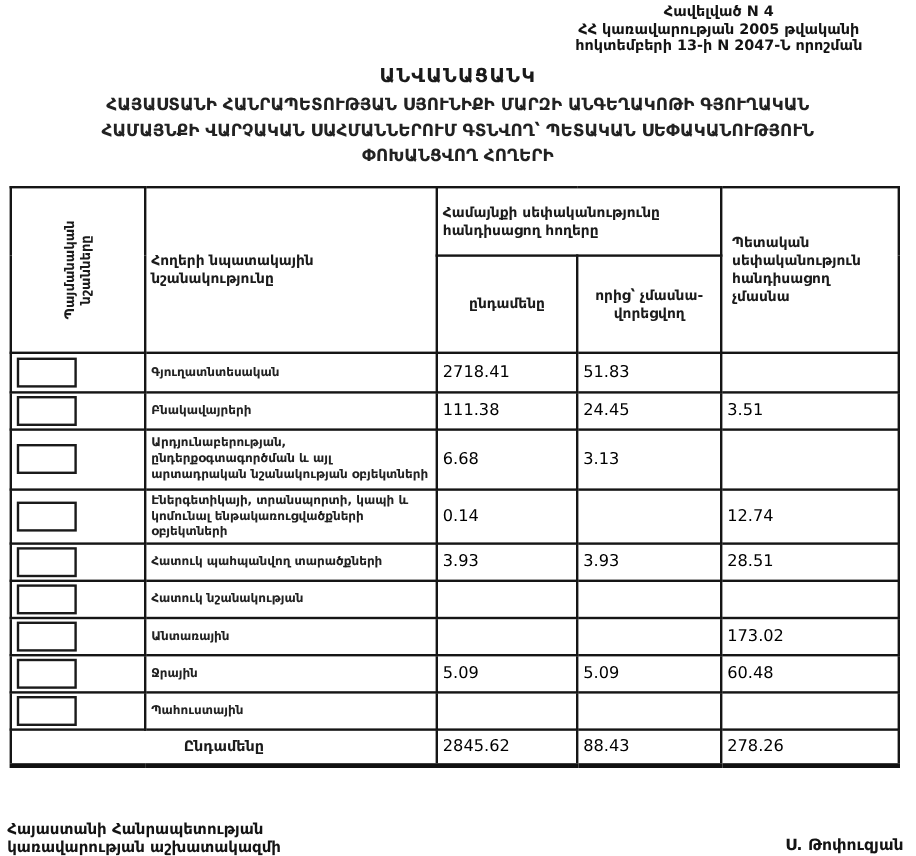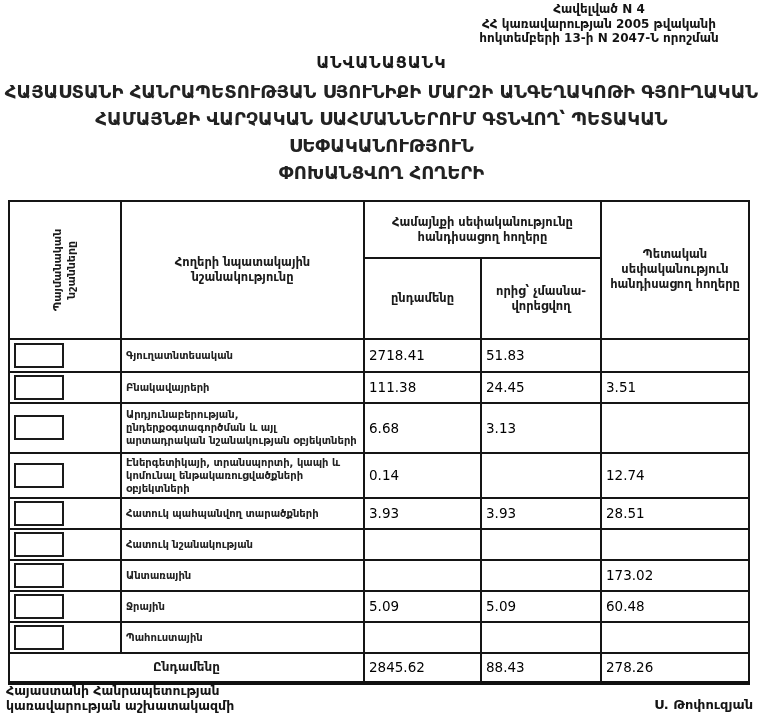--- a/index.html
+++ b/index.html
@@ -34,21 +34,21 @@
     text-align: center;
     font-weight: bold;
     font-size: 16px;
     margin-top: 7px;
     letter-spacing: 1px;
     color: #1a1a1a;
   }
   .doc-subtitle {
     text-align: center;
     font-weight: bold;
-    font-size: 18px;
+    font-size: 14px;
     line-height: 1.5;
     margin-top: 6px;
     color: #222222;
   }
   
   table.land-table {
     border-collapse: collapse;
     margin: 14px 0 0 8px;
     width: 740px;
     table-layout: fixed;
@@ -56,21 +56,21 @@
   table.land-table th,
   table.land-table td {
     border: 2px solid #151515;
     padding: 2px 4px;
     vertical-align: middle;
     overflow: hidden;
   }
   th.group-head {
     font-weight: bold;
     font-size: 11.5px;
-    text-align: center;
+    text-align: left;
     line-height: 1.3;
     color: #1b1b1b;
   }
   th.sub-head {
     font-weight: bold;
     font-size: 11.5px;
     text-align: center;
     line-height: 1.3;
     color: #1b1b1b;
   }
@@ -175,21 +175,21 @@
       <col style="width:120px">
       <col style="width:148px">
     </colgroup>
     <thead>
       <tr style="height:54px;">
         <th class="symbols-head" rowspan="2" style="height:132px;">
           <div class="vert-label">Պայմանական նշանները</div>
         </th>
         <th class="group-head" rowspan="2">Հողերի  նպատակային նշանակությունը</th>
         <th class="group-head" colspan="2">Համայնքի սեփականությունը հանդիսացող հողերը</th>
-        <th class="group-head" rowspan="2" style="padding:2px 8px;">Պետական սեփականություն հանդիսացող հողերը</th>
+        <th class="group-head" rowspan="2" style="padding:2px 8px;">Պետական սեփականություն հանդիսացող չմասնա</th>
       </tr>
       <tr style="height:76px;">
         <th class="sub-head">ընդամենը</th>
         <th class="sub-head" style="padding:2px 14px;">որից՝ չմասնա­-վորեցվող</th>
       </tr>
     </thead>
     <tbody>
       <tr style="height:33px;">
         <td class="sym-cell">
             <div class="swatch"></div>

